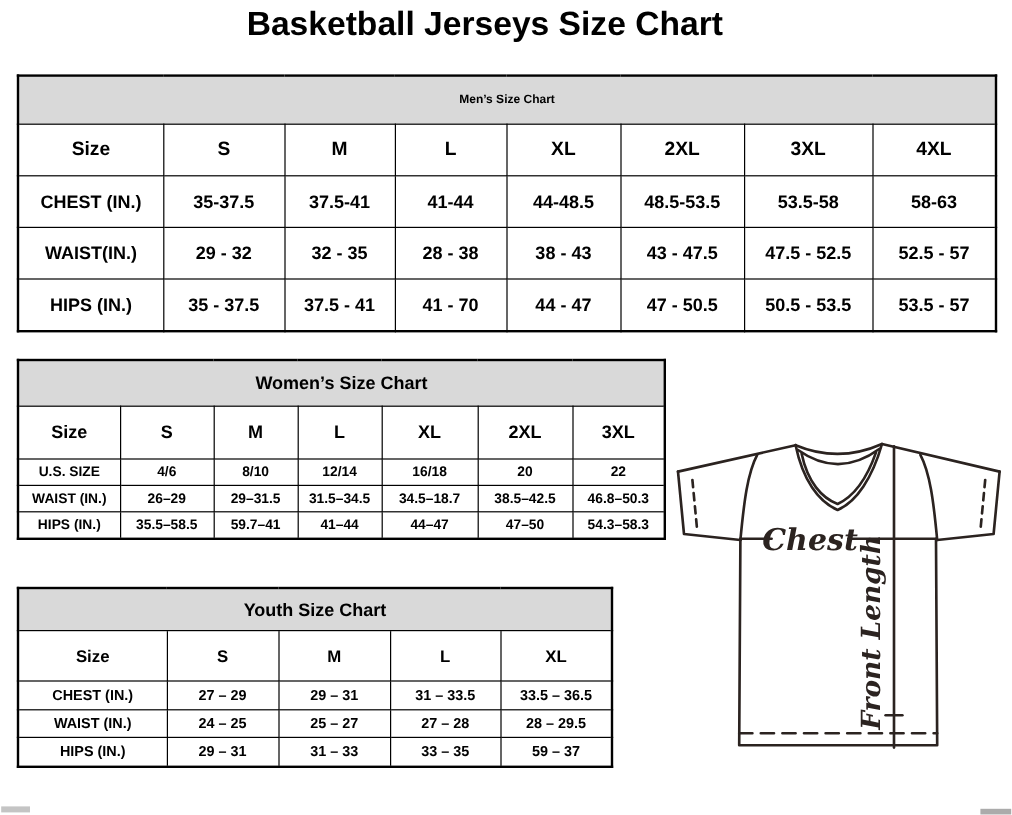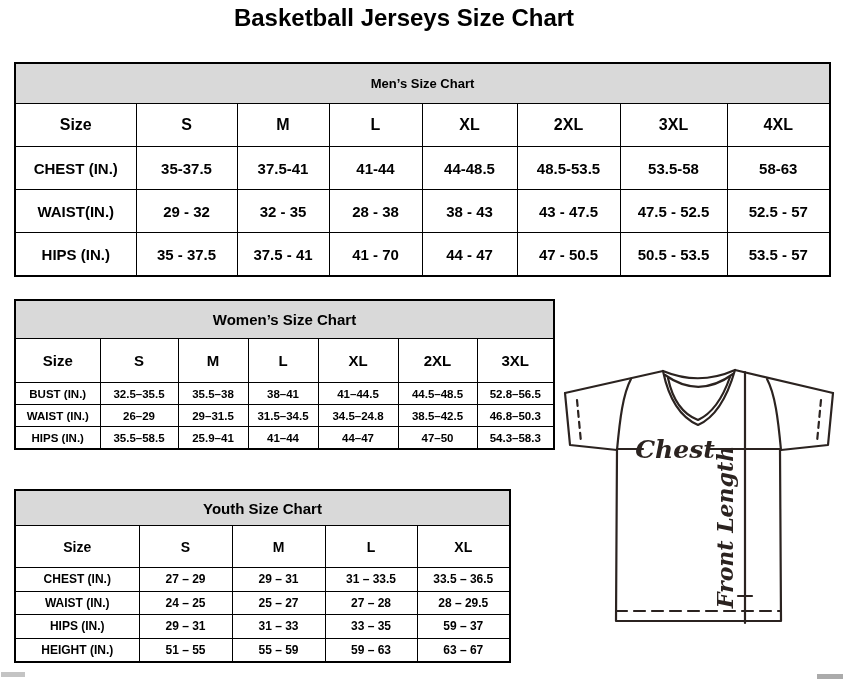--- a/index.html
+++ b/index.html
@@ -7,34 +7,34 @@
     --border:#000000;
     --jersey-outline:#2b2320;
   }
   html,body{margin:0;padding:0;background:#ffffff;}
   .canvas{
     position:relative;width:843px;height:679px;background:#ffffff;overflow:hidden;
     font-family:"Liberation Sans",sans-serif;color:#000;
   }
   .page-title{
     position:absolute;left:0;top:4px;width:808px;margin:0;
-    text-align:center;font-size:24px;font-weight:bold;letter-spacing:0;
+    text-align:center;font-size:28px;font-weight:bold;letter-spacing:0;
   }
   table.tbl{
     position:absolute;border-collapse:collapse;table-layout:fixed;
     border:2px solid var(--border);background:#fff;
   }
   .tbl th,.tbl td{
     border:1px solid var(--border);text-align:center;vertical-align:middle;
     padding:0;font-weight:bold;color:#000;overflow:hidden;white-space:nowrap;
   }
   .tbl tr.band th{background:var(--table-header-bg);font-size:15px;}
   
   #mens{left:14px;top:62px;width:815px;}
-  #mens tr.band th{height:39px;font-size:13px;margin-left:36px;}
+  #mens tr.band th{height:39px;font-size:10px;margin-left:36px;}
   #mens tr.head th{height:42px;font-size:16px;}
   #mens tr.data td{height:42px;font-size:15px;}
   #mens td.lbl{font-size:14px;}
   
   #womens{left:14px;top:299px;width:539px;}
   #womens tr.band th{height:37px;font-size:15px;}
   #womens tr.head th{height:43px;font-size:15px;}
   #womens tr.data td{height:21px;font-size:11.5px;}
   #womens td.lbl{font-size:11px;}
   
@@ -139,41 +139,41 @@
     <tr class="head">
       <th>Size</th>
       <th>S</th>
       <th>M</th>
       <th>L</th>
       <th>XL</th>
       <th>2XL</th>
       <th>3XL</th>
     </tr>
     <tr class="data">
-      <td class="lbl">BUST (IN.)</td>
-      <td>32.5–35.5</td>
-      <td>35.5–38</td>
-      <td>38–41</td>
-      <td>41–44.5</td>
-      <td>44.5–48.5</td>
-      <td>52.8–56.5</td>
+      <td class="lbl">U.S. SIZE</td>
+      <td>4/6</td>
+      <td>8/10</td>
+      <td>12/14</td>
+      <td>16/18</td>
+      <td>20</td>
+      <td>22</td>
     </tr>
     <tr class="data">
       <td class="lbl">WAIST (IN.)</td>
       <td>26–29</td>
       <td>29–31.5</td>
       <td>31.5–34.5</td>
-      <td>34.5–24.8</td>
+      <td>34.5–18.7</td>
       <td>38.5–42.5</td>
       <td>46.8–50.3</td>
     </tr>
     <tr class="data">
       <td class="lbl">HIPS (IN.)</td>
       <td>35.5–58.5</td>
-      <td>25.9–41</td>
+      <td>59.7–41</td>
       <td>41–44</td>
       <td>44–47</td>
       <td>47–50</td>
       <td>54.3–58.3</td>
     </tr>
     </tbody>
   </table>
 
   <table class="tbl" id="youth">
     <colgroup>
@@ -208,27 +208,20 @@
       <td>27 – 28</td>
       <td>28 – 29.5</td>
     </tr>
     <tr class="data">
       <td class="lbl">HIPS (IN.)</td>
       <td>29 – 31</td>
       <td>31 – 33</td>
       <td>33 – 35</td>
       <td>59 – 37</td>
     </tr>
-    <tr class="data">
-      <td class="lbl">HEIGHT (IN.)</td>
-      <td>51 – 55</td>
-      <td>55 – 59</td>
-      <td>59 – 63</td>
-      <td>63 – 67</td>
-    </tr>
     </tbody>
   </table>
 
   <svg class="jersey" width="288" height="300" viewBox="0 0 288 300" aria-hidden="true">
 
     <path d="M10,33 L108,11"></path>
     <path d="M180,10 L278,33"></path>
 
     <path d="M10,33 L15,85 L62,90"></path>
     <path d="M62,90 C65,58 68,34 76,19"></path>

